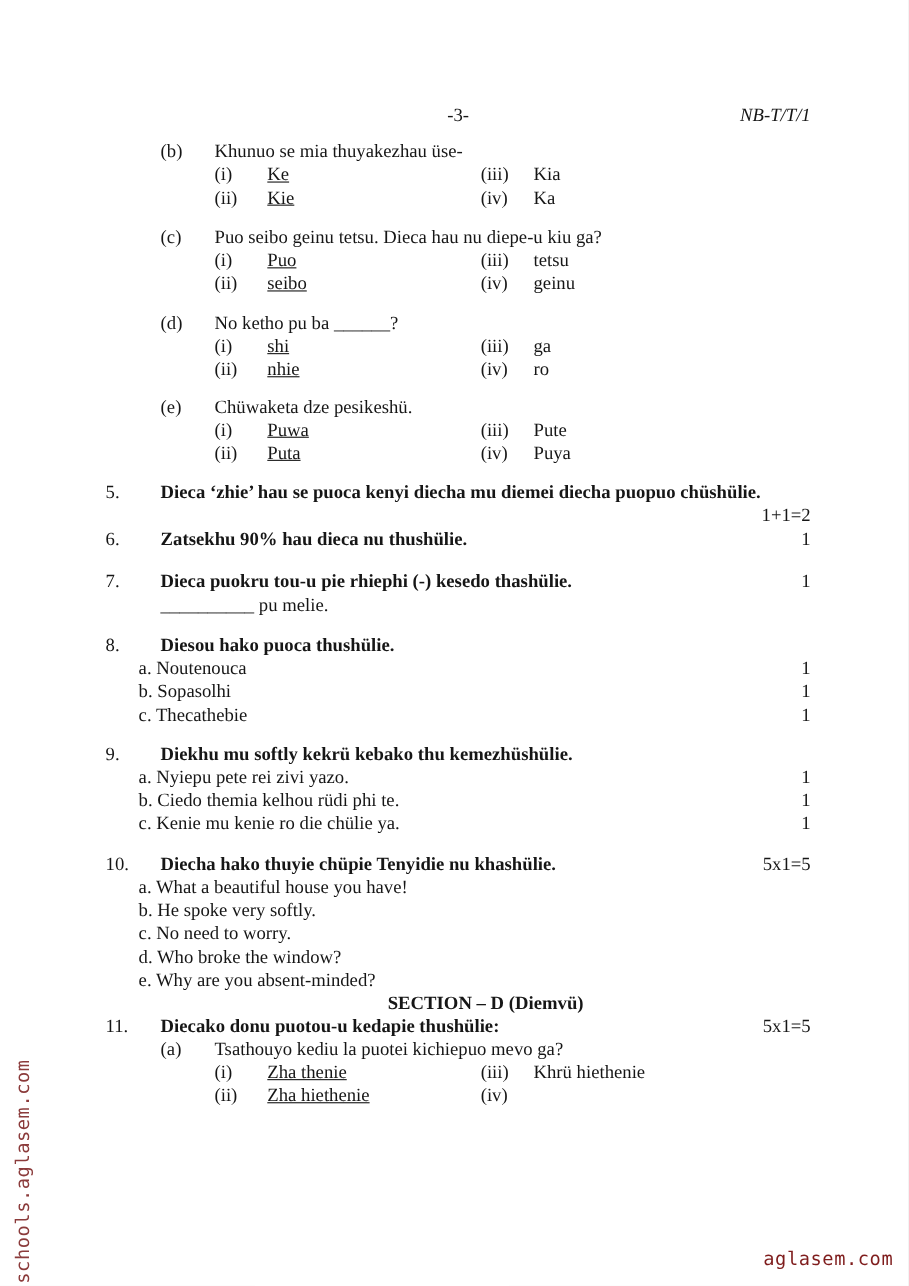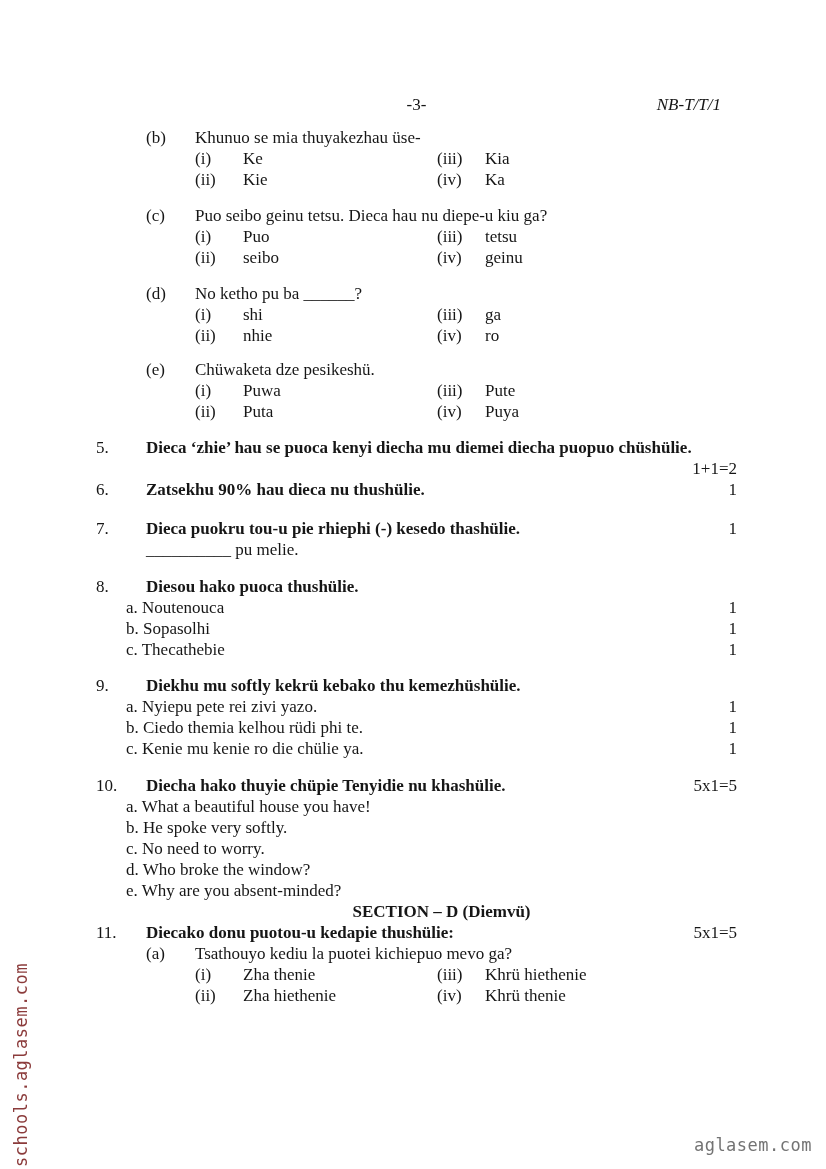--- a/index.html
+++ b/index.html
@@ -15,32 +15,32 @@
     color: #161616;
   }
   .content {
     position: absolute;
     left: 96px;
     top: 94px;
     width: 641px;
   }
   .hdr { position: relative; margin-bottom: 12px; }
   .hdr .pg { text-align: center; }
-  .hdr .code { position: absolute; right: 16px; top: 0; font-style: italic; }
+  .hdr .code { position: absolute; right: 0; top: 0; font-style: italic; }
 
   .line { display: flex; }
   .col-qnum   { flex: 0 0 50px; }
   .qtext      { flex: 1 1 auto; }
   .bold       { font-weight: bold; font-family: Liberation Serif, serif; }
   .marks      { font-weight: normal; text-align: right; white-space: nowrap; }
 
   .mcq-block  { margin-left: 50px; }
   .col-letter   { flex: 0 0 49px; }
   .col-optnum   { flex: 0 0 48px; }
-  .col-opttext  { flex: 0 0 194px; }
+  .col-opttext  { flex: 0 0 194px; text-decoration: underline; }
   .col-optnum2  { flex: 0 0 48px; }
   .col-opttext2 { flex: 1 1 auto; }
 
   .items { margin-left: 30px; }
   .item-row { display: flex; }
   .item-text { flex: 1 1 auto; }
 
   .section-head {
     margin-left: 50px;
     text-align: center;
@@ -289,22 +289,21 @@
         <span class="col-optnum">(i)</span>
         <span class="col-opttext">Zha thenie</span>
         <span class="col-optnum2">(iii)</span>
         <span class="col-opttext2">Khrü hiethenie</span>
       </div>
       <div class="line">
         <span class="col-letter"></span>
         <span class="col-optnum">(ii)</span>
         <span class="col-opttext">Zha hiethenie</span>
         <span class="col-optnum2">(iv)</span>
-        <span class="col-opttext2">Khrü thenie</span>
       </div>
     </div>
 
   </div>
 
   <div class="wm-left" style="color: rgb(139, 59, 59);">schools.aglasem.com</div>
-  <div class="wm-right" style="color: #737373;">aglasem.com</div>
+  <div class="wm-right" style="color: #7f1d1d;">aglasem.com</div>
 
 </div>
 
 </body></html>

